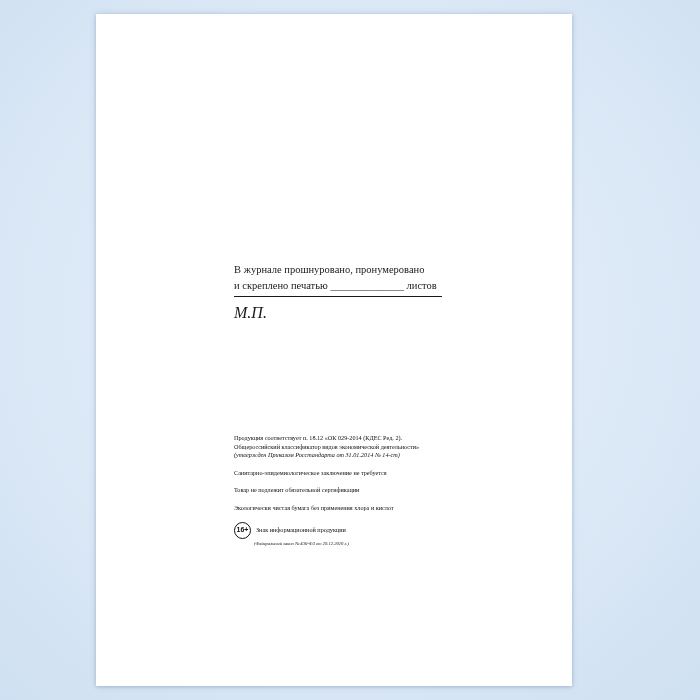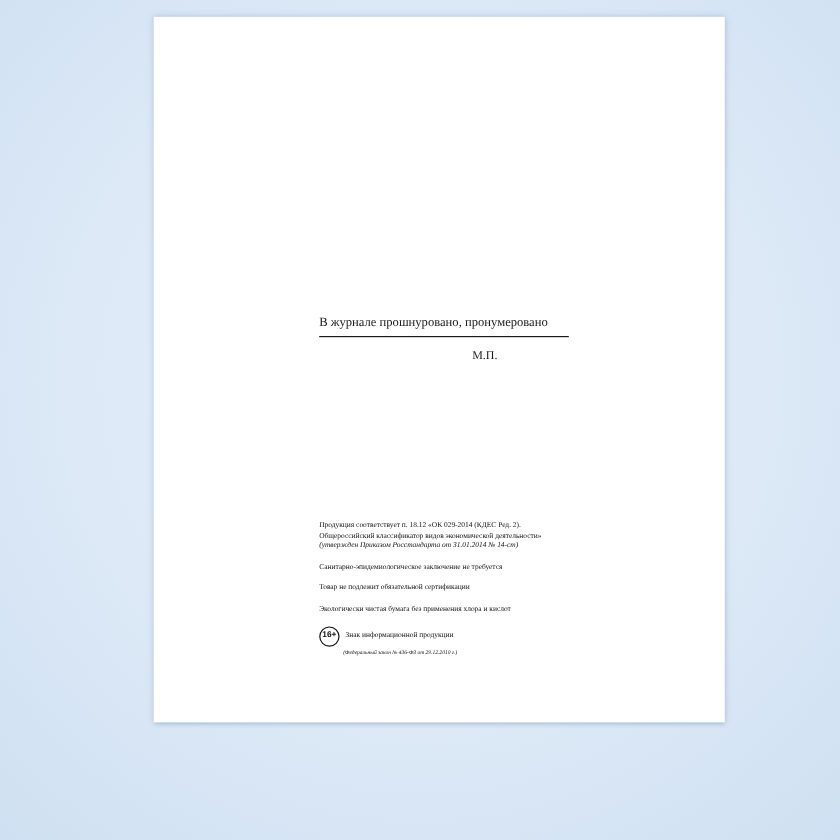--- a/index.html
+++ b/index.html
@@ -15,24 +15,24 @@
   }
   #canvas {
     position: relative;
     width: 700px;
     height: 700px;
     background: radial-gradient(circle at 50% 45%, #e9f2fb 0%, #dbe8f6 60%, #cfe0f2 100%);
   }
   
   #page {
     position: absolute;
-    left: 128px;
+    left: 96px;
     top: 14px;
     width: 476px;
-    height: 588px;
+    height: 672px;
     background: #ffffff;
     box-shadow: 0 0 6px rgba(80,110,150,0.22), 0 1px 3px rgba(80,110,150,0.25);
   }
   .block {
     position: absolute;
   }
   
   #stitch-block {
     left: 138px;
     top: 248px;
@@ -45,24 +45,25 @@
     white-space: nowrap;
   }
   #stitch-block .rule {
     display: block;
     border-bottom: 1px solid #1a1a1a;
     height: 0;
     width: 208px;
     margin: 2px 0 3px 0;
   }
   #mp {
-    text-align: center;
+    text-align: left;
     padding-right: 24px;
     margin-top: 8px;
-    font-size: 10px;
+    font-size: 16px;
+    font-style: italic;
   }
   
   #fineprint {
     left: 138px;
     top: 420px;
     width: 300px;
     color: #111;
   }
   #fineprint p {
     margin: 0;
@@ -110,20 +111,21 @@
 </style>
 </head>
 <body>
 
 <div id="canvas">
 
   <div id="page">
 
     <div class="block" id="stitch-block">
       <div class="line">В журнале прошнуровано, пронумеровано</div>
+      <div class="line">и скреплено печатью ______________ листов</div>
       <span class="rule"></span>
       <div id="mp">М.П.</div>
     </div>
 
     <div class="block" id="fineprint">
       <p>Продукция соответствует п. 18.12 «ОК 029-2014 (КДЕС Ред. 2).</p>
       <p>Общероссийский классификатор видов экономической деятельности»</p>
       <p class="italic">(утвержден Приказом Росстандарта от 31.01.2014 № 14-ст)</p>
       <div class="gap"></div>
       <p>Санитарно-эпидемиологическое заключение не требуется</p>

